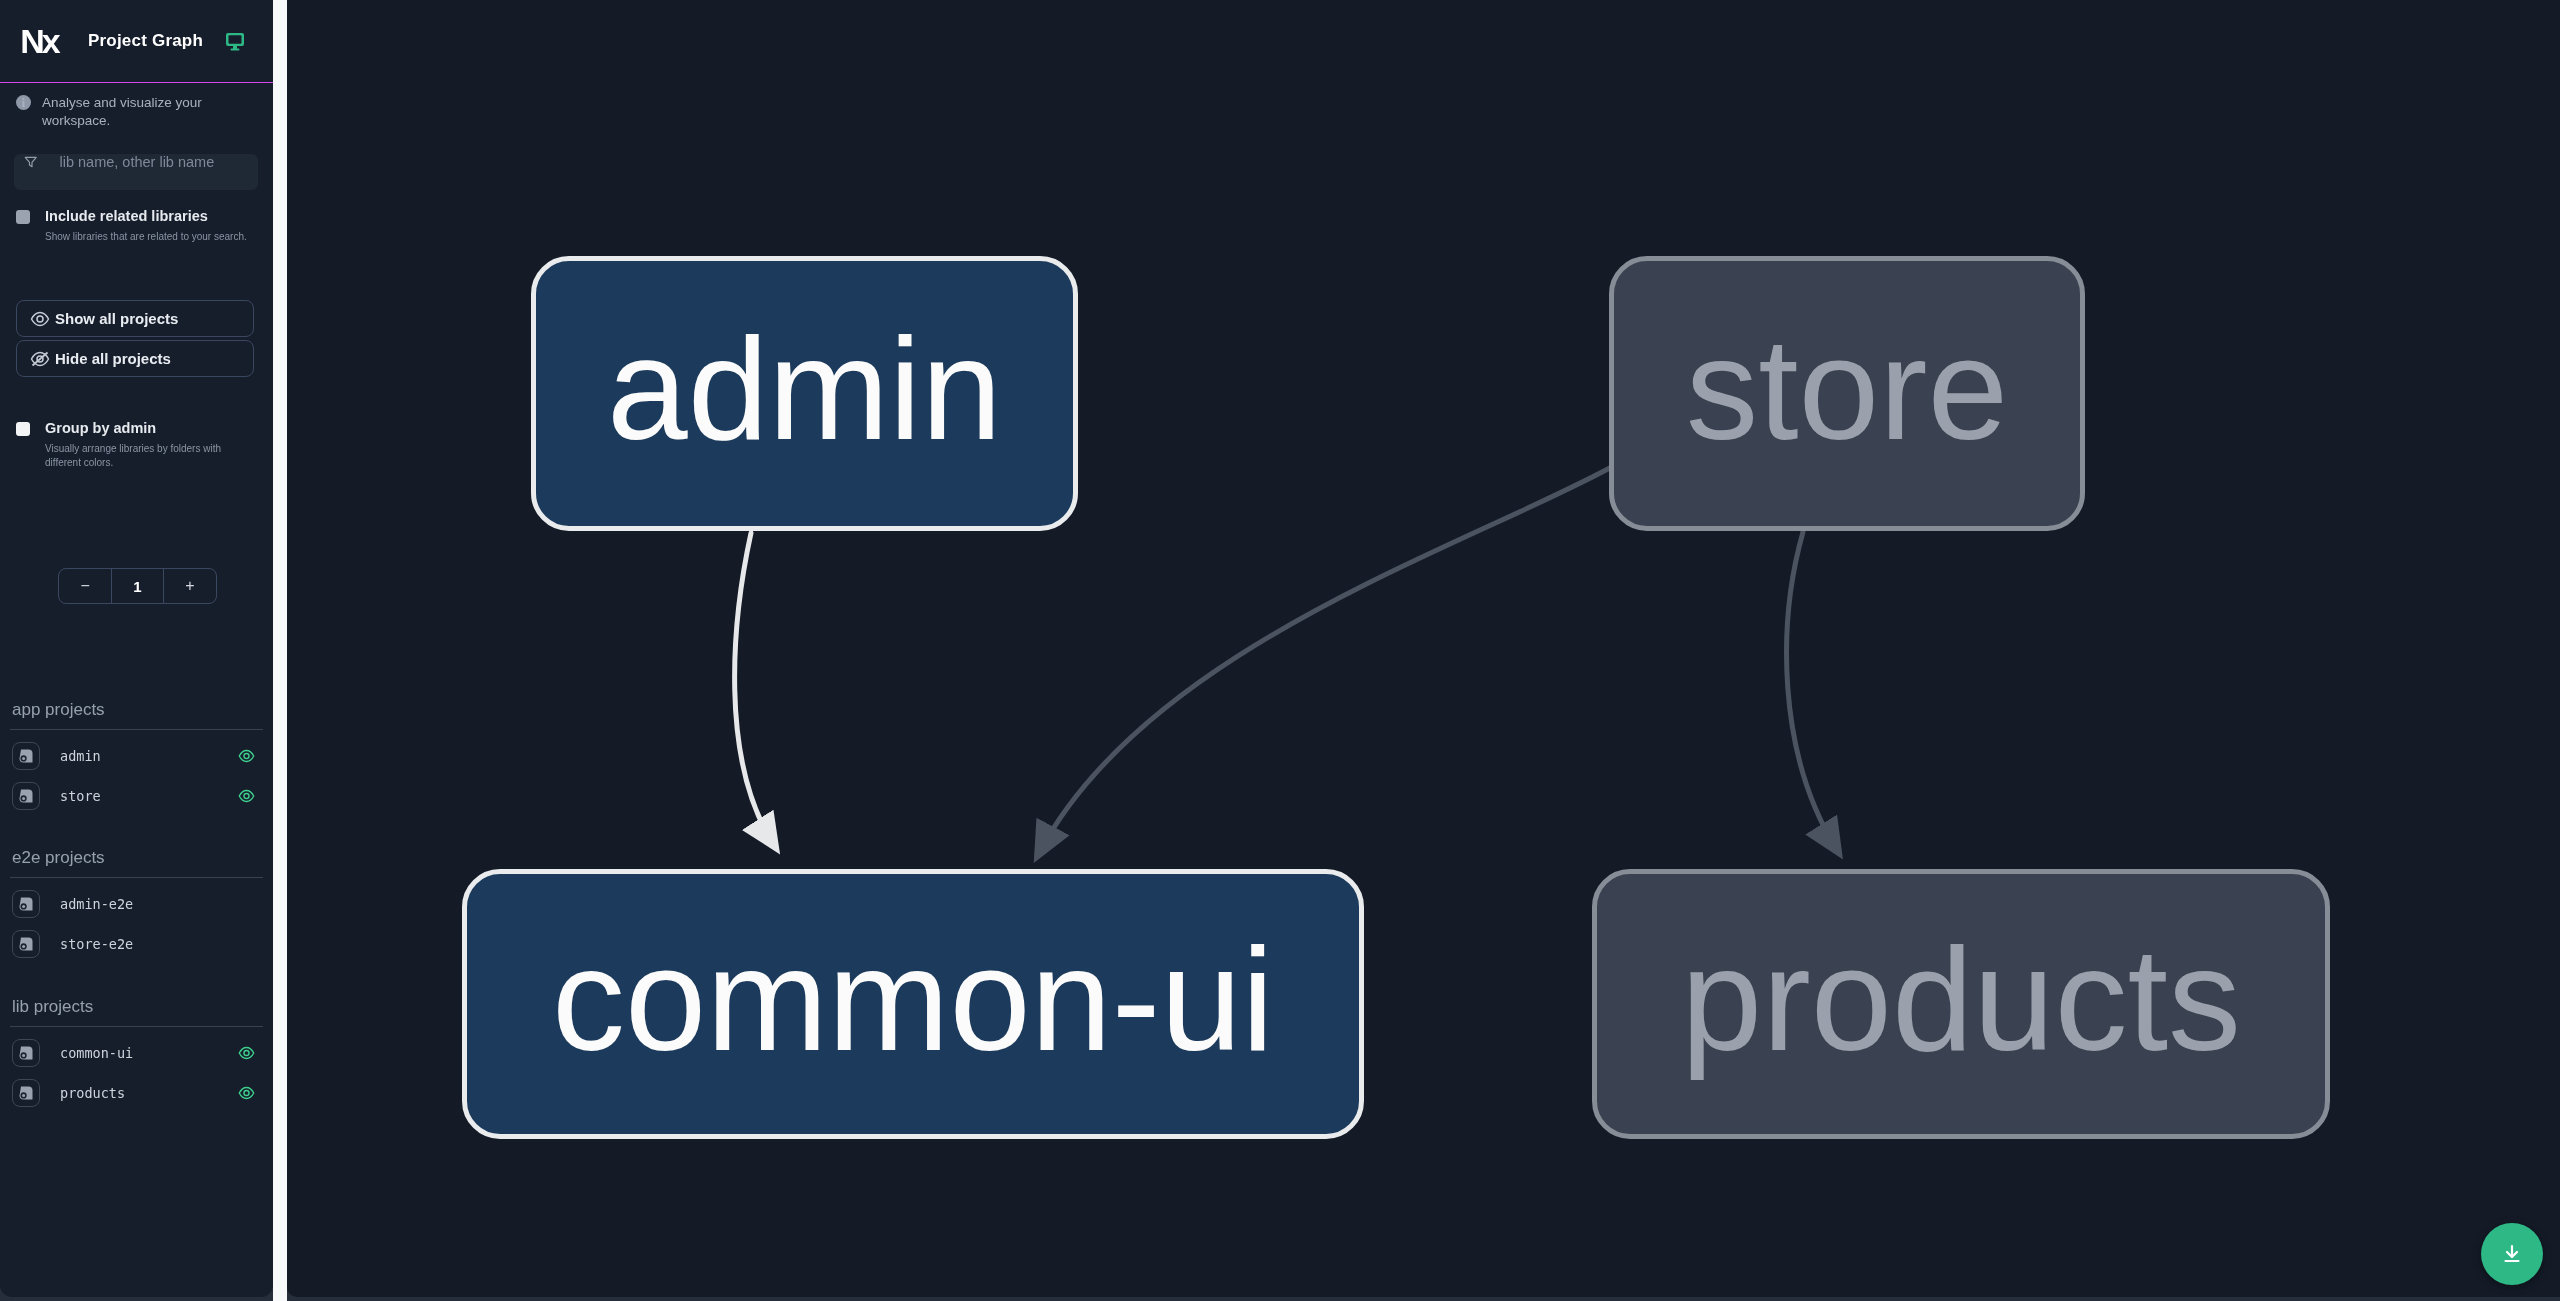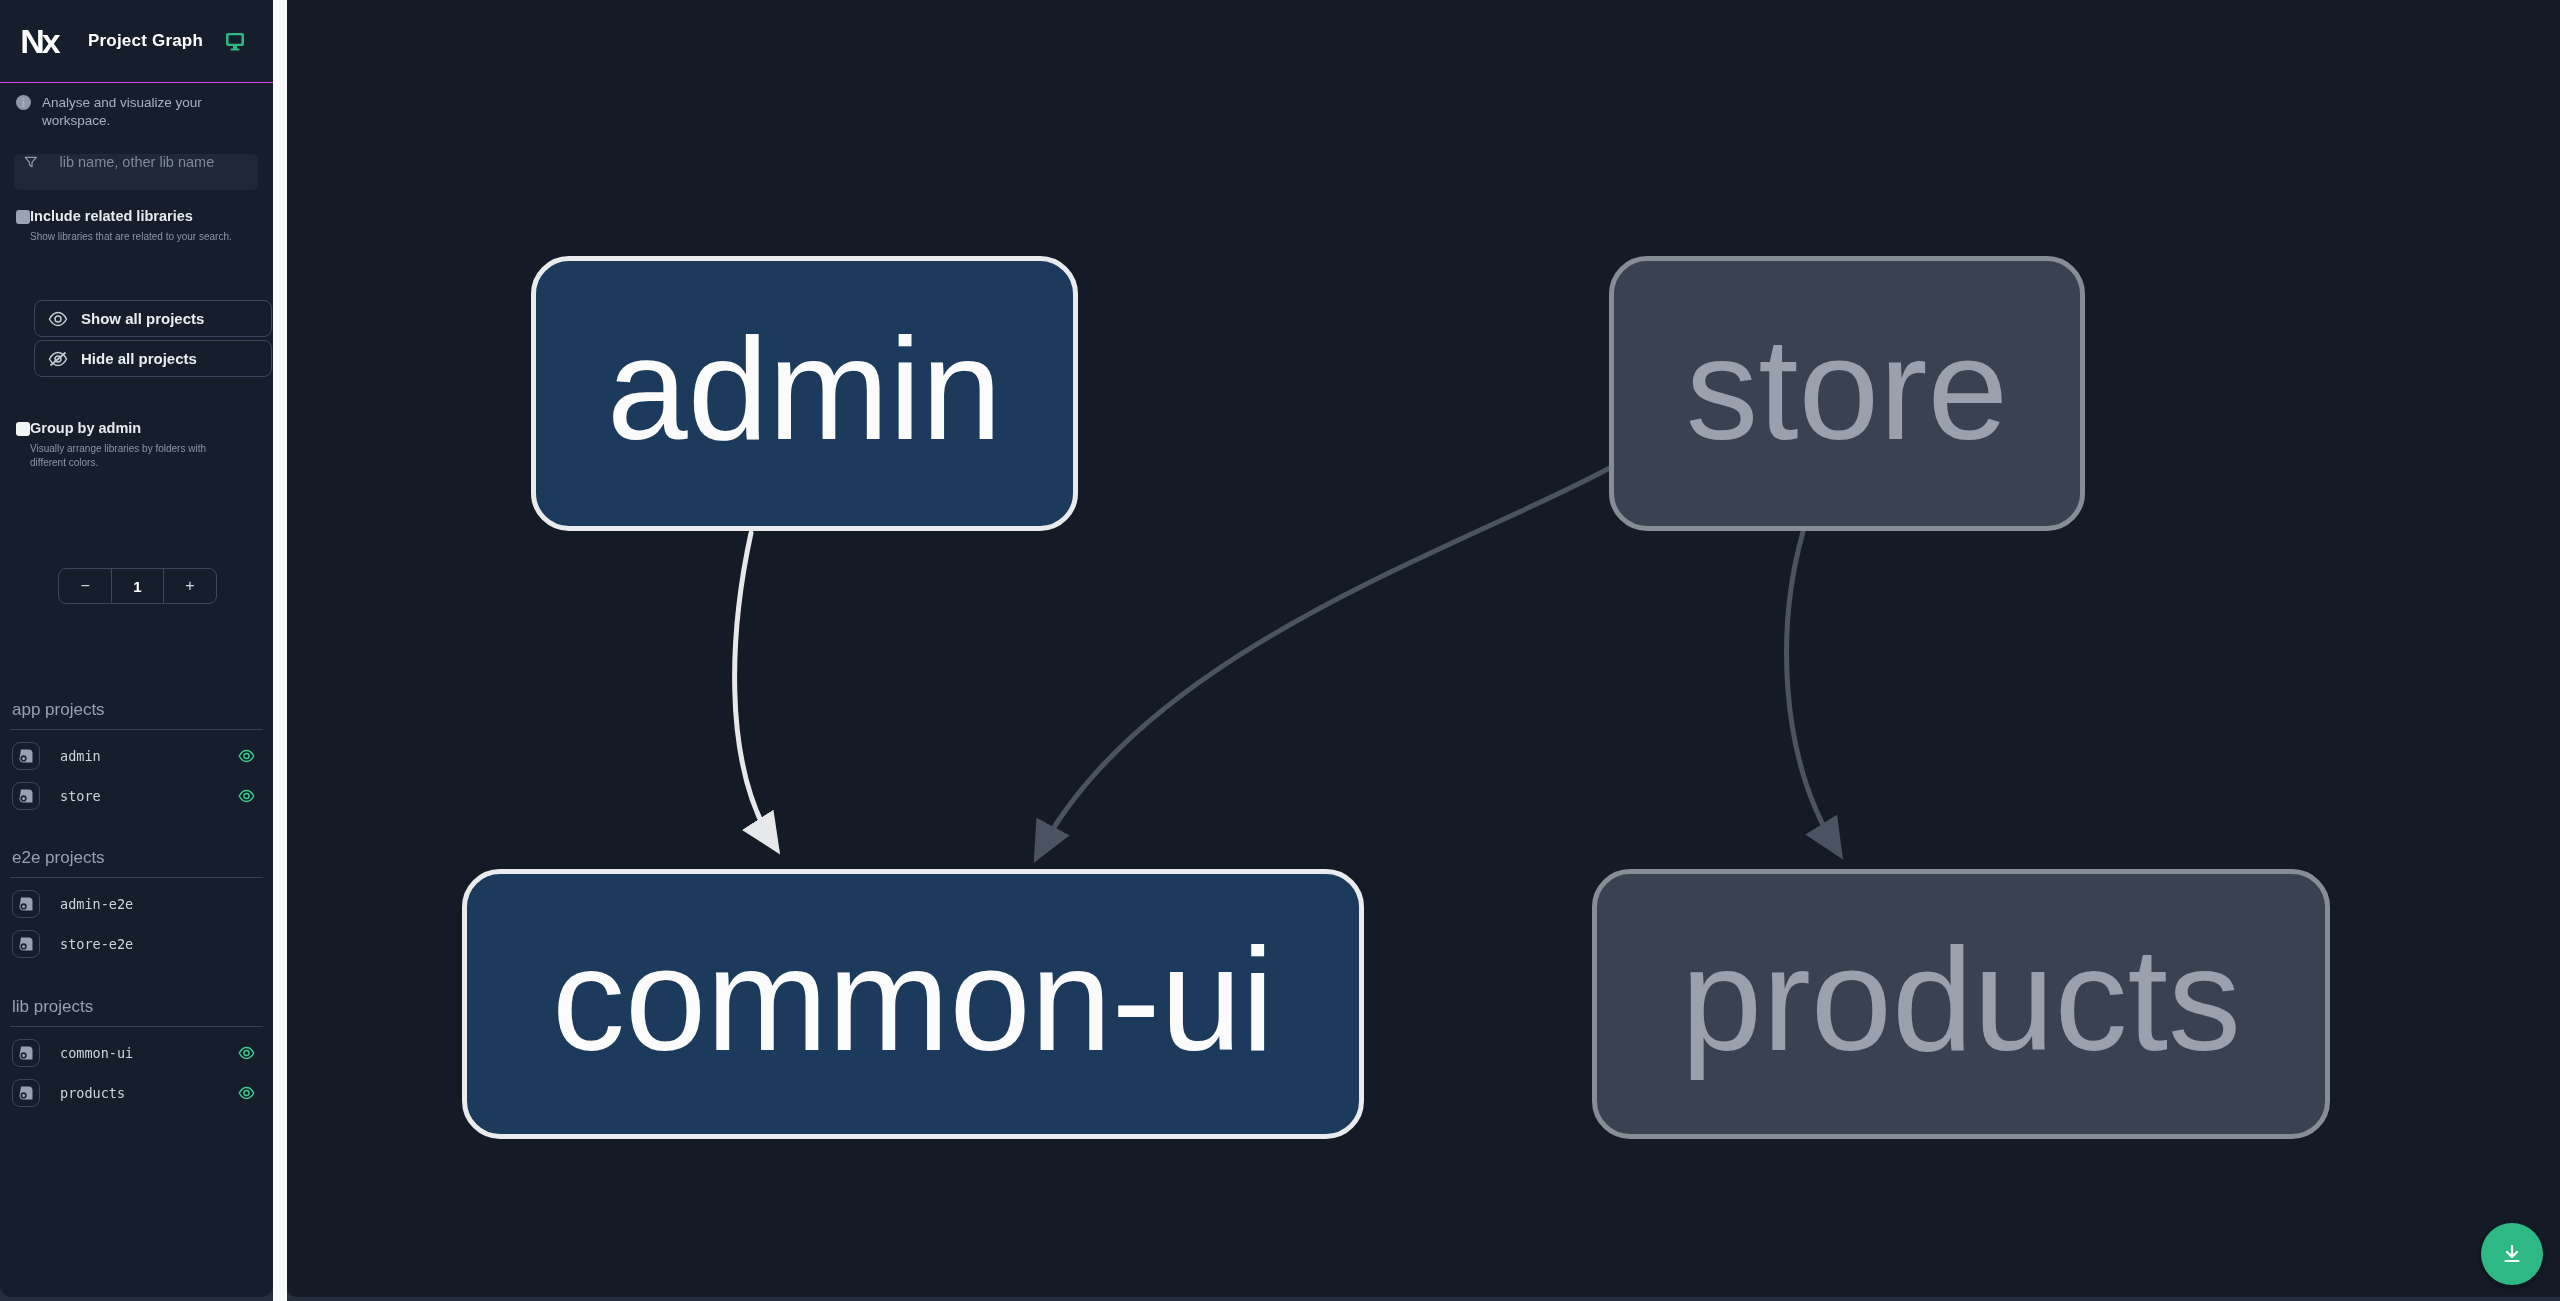--- a/index.html
+++ b/index.html
@@ -25,32 +25,32 @@
   .intro span { color:#a9b1bf; font-size:13.5px; line-height:1.3; }
 
   .search { position:absolute; top:154px; left:14px; width:244px; height:36px;
             background:#1f2936; border-radius:6px; display:flex; align-items:flex-start;
             padding:0 10px; gap:22px; }
   .search input { background:transparent; border:none; outline:none; width:100%;
                   color:#cdd3dd; font-size:14.5px; font-family:"Liberation Sans", sans-serif; }
   .search input::placeholder { color:#7e8899; opacity:1; }
 
   .opt { position:absolute; left:16px; right:12px; display:grid;
-         grid-template-columns:14px 1fr; }
+         grid-template-columns:14px 1fr; column-gap:15px; }
   .opt-related { top:209px; } .opt-group { top:421px; } .opt-prox { top:498px; }
   .cbx { width:14px; height:14px; border-radius:3px; margin-top:1px; cursor:pointer; }
   .cbx-related { background:#9ba3b0; }
   .cbx-group   { background:#f2f4f6; }
   .cbx-prox    { background:#2eb886; display:flex; align-items:center; justify-content:center; }
   .opt-label { color:#e7eaee; font-size:14.5px; font-weight:700; line-height:1.1; }
   .opt-desc  { grid-column:2; color:#8b94a3; font-size:10px; line-height:1.42; margin-top:5px; width:208px; }
 
   .sb-btn { position:absolute; left:16px; width:238px; height:37px; background:transparent;
             border:1px solid #3b4760; border-radius:8px; display:flex; align-items:center;
-            padding:0 13px; gap:13px; cursor:pointer; color:#e9ecf0;margin-left:18px; }
+            padding:0 13px; gap:5px; cursor:pointer; color:#e9ecf0; }
   .sb-btn span { font-size:15px; font-weight:700; }
   .btn-show { top:300px; } .btn-hide { top:340px;align-items:center; }
 
   .stepper { position:absolute; top:568px; left:58px; width:159px; height:36px;
              border:1px solid #3b4760; border-radius:8px; display:grid;
              grid-template-columns:1fr 1fr 1fr; overflow:hidden; }
   .stepper > * { display:flex; align-items:center; justify-content:center;
                  background:transparent; border:none; color:#d4d9e0; font-size:16px; cursor:pointer; }
   .step-val { border-left:1px solid #3b4760; border-right:1px solid #3b4760;
               color:#ffffff; font-weight:700; font-size:15px; cursor:default; }

